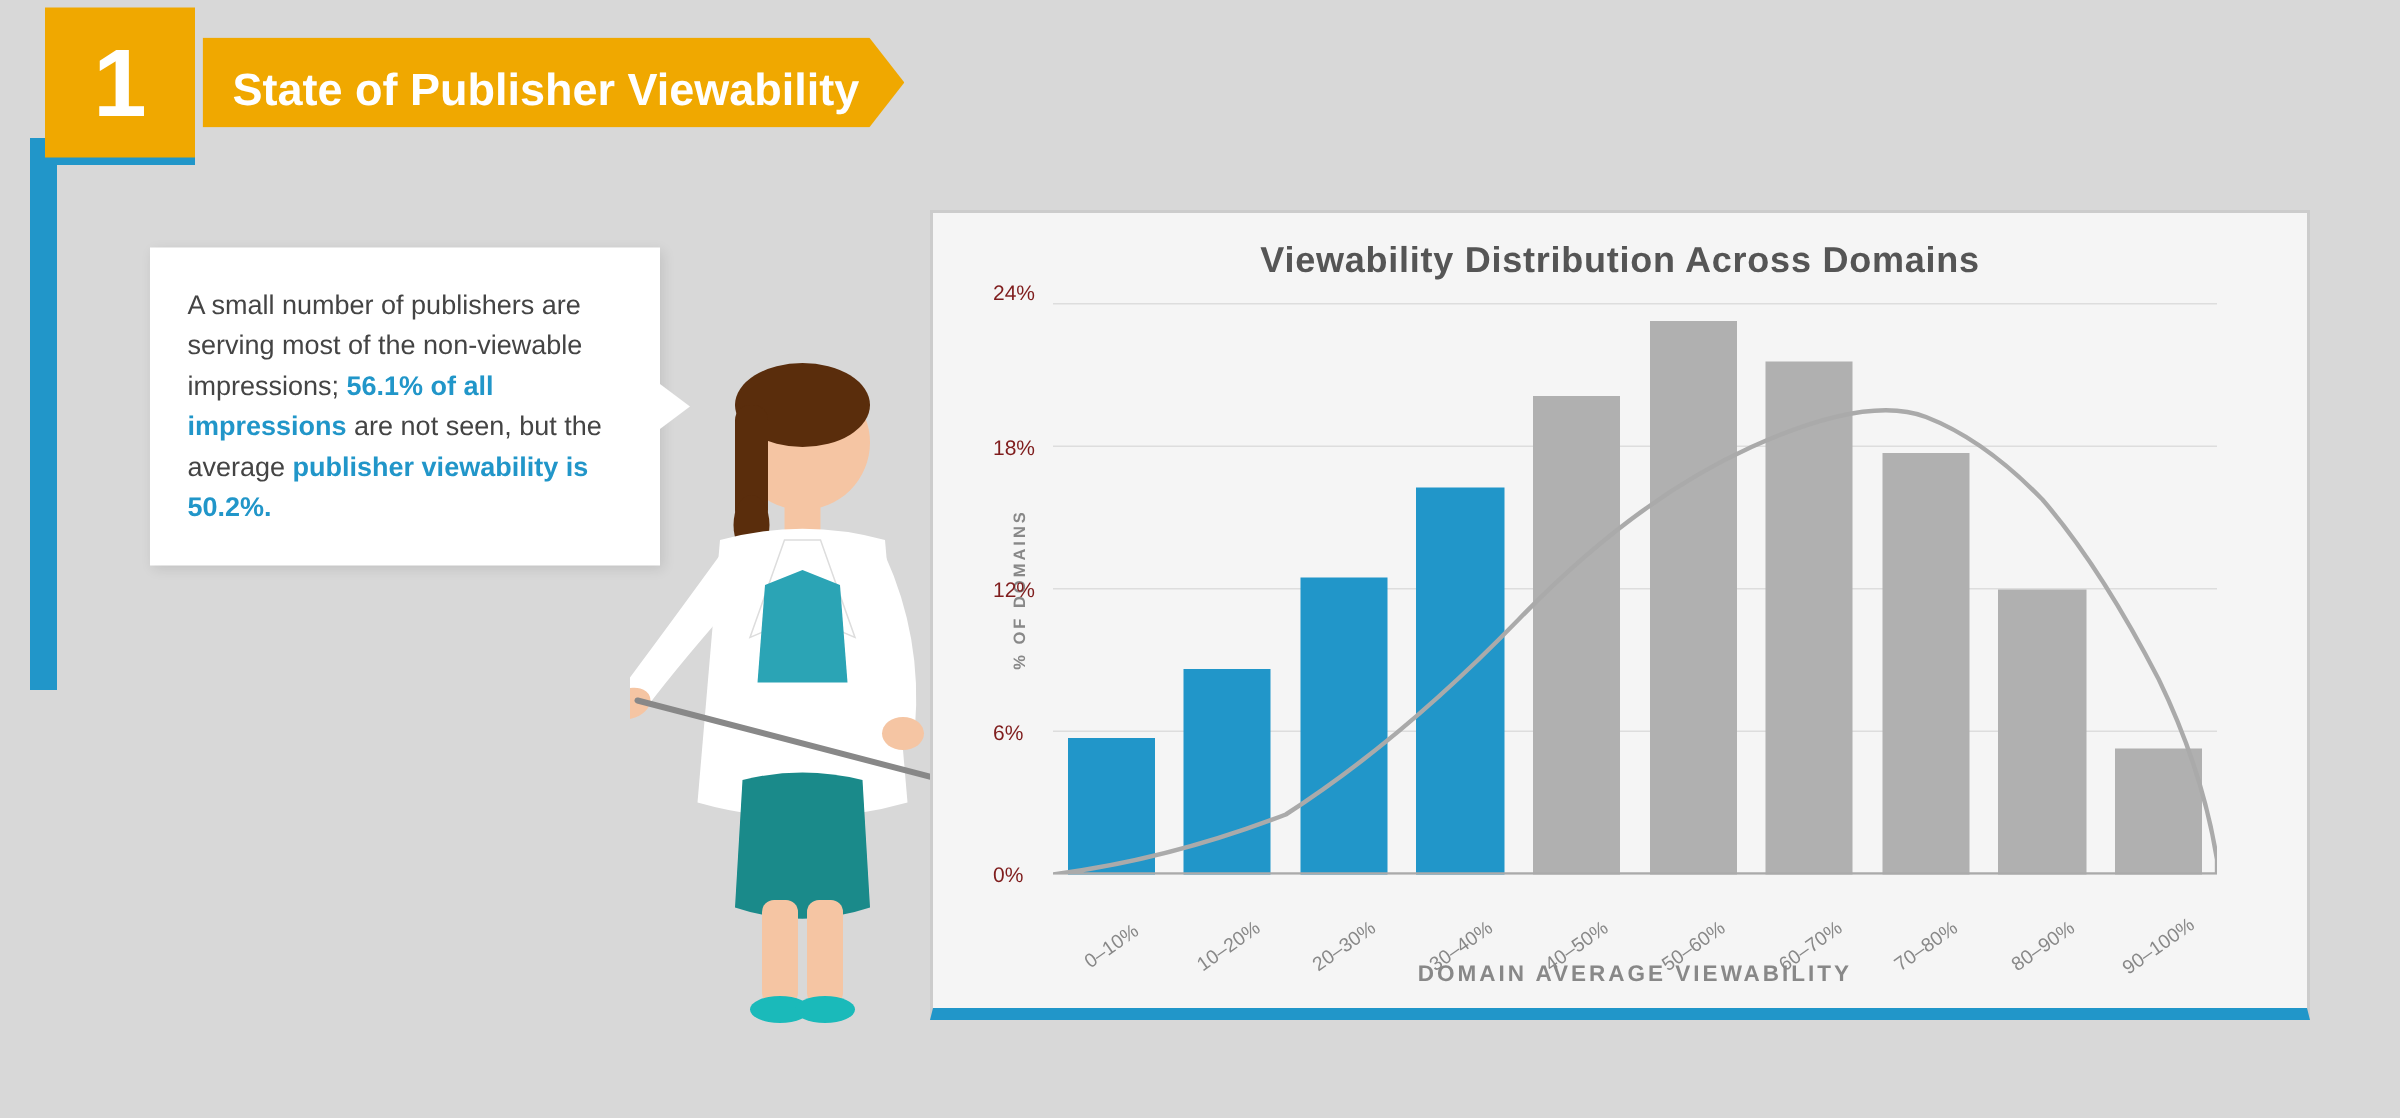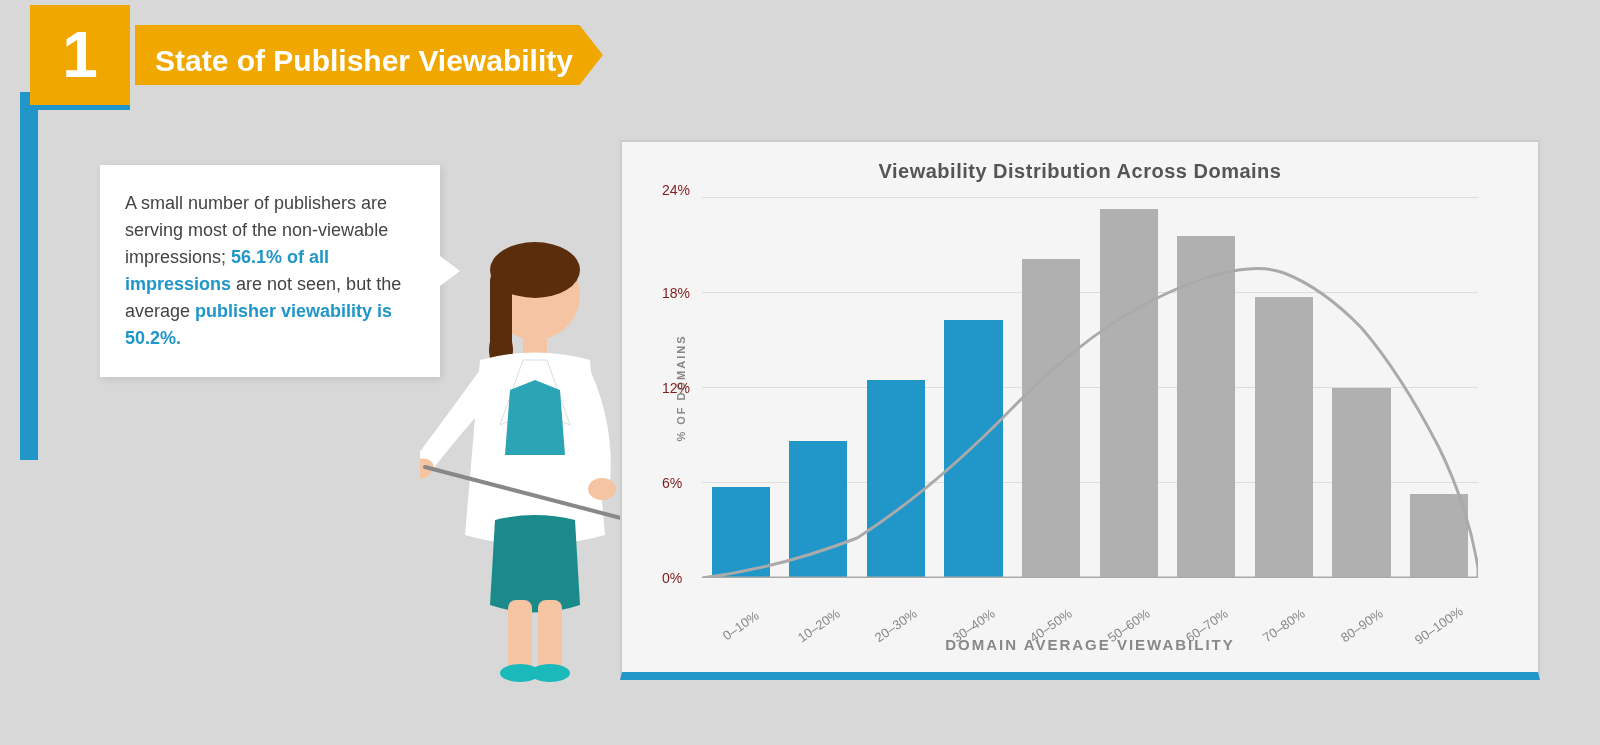--- a/index.html
+++ b/index.html
@@ -116,21 +116,21 @@
       width: 920px;
       height: 540px;
       background: #f5f5f5;
       border: 2px solid #ccc;
       border-bottom: 8px solid #2196c9;
     }
 
     .chart-title {
       text-align: center;
       padding-top: 18px;
-      font-size: 20px;
+      font-size: 24px;
       font-weight: bold;
       color: #555;
       letter-spacing: 0.5px;
     }
 
     .chart-inner {
       position: relative;
       margin: 15px 60px 70px 80px;
       height: 380px;
     }

